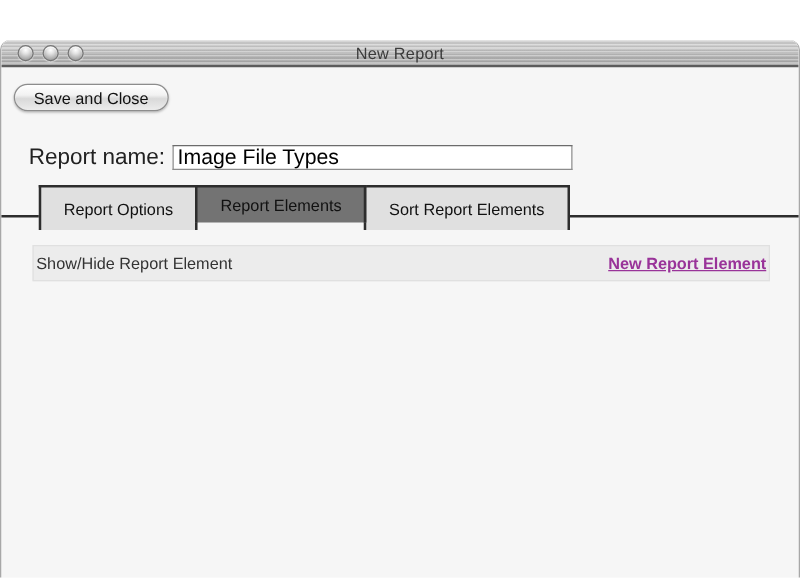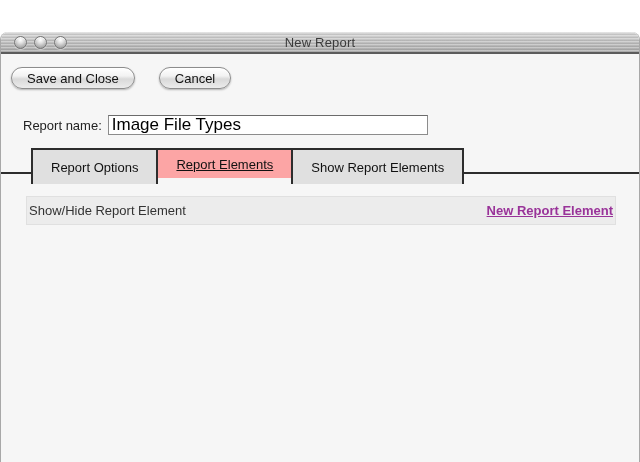--- a/index.html
+++ b/index.html
@@ -40,41 +40,41 @@
     height:22px; padding:0 15px;
     border:1px solid #8d8d8d; border-radius:11px;
     background:linear-gradient(180deg, #ffffff 0%, #f2f2f2 40%, #d9d9d9 55%, #ececec 100%);
     box-shadow:inset 0 1px 1px rgba(255,255,255,.95), 0 1px 2px rgba(0,0,0,.28);
     font-size:13px; color:#111; font-family:"Liberation Sans", sans-serif;
     cursor:default;
   }
 
   
   .formrow { position:absolute; top:83px; left:22px; display:flex; align-items:center; }
-  .form-label { font-size:13px; color:#222; margin-right:6px; }
+  .form-label { font-size:18px; color:#222; margin-right:6px; }
   .name-input {
     width:320px; height:20px;
     border:1px solid #8c8c8c; border-top-color:#6b6b6b;
     background:#ffffff; font-size:17px; color:#000;
     padding:0 3px; font-family:"Liberation Sans", sans-serif;
   }
 
   
   .tabbar { position:absolute; top:116px; left:0; right:0; height:30px; }
   .tabline { position:absolute; top:24px; left:0; width:100%; height:2px; background:#2d2d2d; }
   .tabs { position:absolute; left:30px; top:0; display:flex; }
   .tab {
     position:relative; display:flex; align-items:center; justify-content:center;
     height:36px; padding:0 18px;
     border:2px solid #2d2d2d; border-bottom:none;
     background:#e0e0e0; font-size:13px; color:#111;
     cursor:default;
   }
   .tab + .tab { margin-left:-2px; }
-  .tab.selected { background:#fca5a5; height:30px; z-index:2;text-decoration:underline; }
+  .tab.selected { background:#737373; height:30px; z-index:2; }
 
   
   .element-row {
     position:absolute; top:164px; left:25px; width:590px; height:29px;
     background:#ececec; border:1px solid #e0e0e0;
     display:flex; align-items:center; justify-content:space-between;
     padding:0 2px;
   }
   .row-label { font-size:13px; color:#333; }
   .row-link { font-size:13px; font-weight:bold; text-decoration:underline; cursor:pointer; }
@@ -103,34 +103,33 @@
     <div class="orbs">
       <div class="orb"></div>
       <div class="orb"></div>
       <div class="orb"></div>
     </div>
     <div class="wtitle">New Report</div>
   </div>
 
   <div class="btnrow">
     <button class="aqua-btn">Save and Close</button>
-    <button class="aqua-btn">Cancel</button>
   </div>
 
   <div class="formrow">
     <span class="form-label">Report name:</span>
     <input class="name-input" type="text" value="Image File Types" style="">
   </div>
 
   <div class="tabbar">
     <div class="tabline"></div>
     <div class="tabs">
       <div class="tab">Report Options</div>
       <div class="tab selected">Report Elements</div>
-      <div class="tab">Show Report Elements</div>
+      <div class="tab">Sort Report Elements</div>
     </div>
   </div>
 
   <div class="element-row">
     <span class="row-label">Show/Hide Report Element</span>
     <a class="row-link" style="color: rgb(153, 51, 153);">New Report Element</a>
   </div>
 
   <div class="footer">
     <div class="grip"></div>

